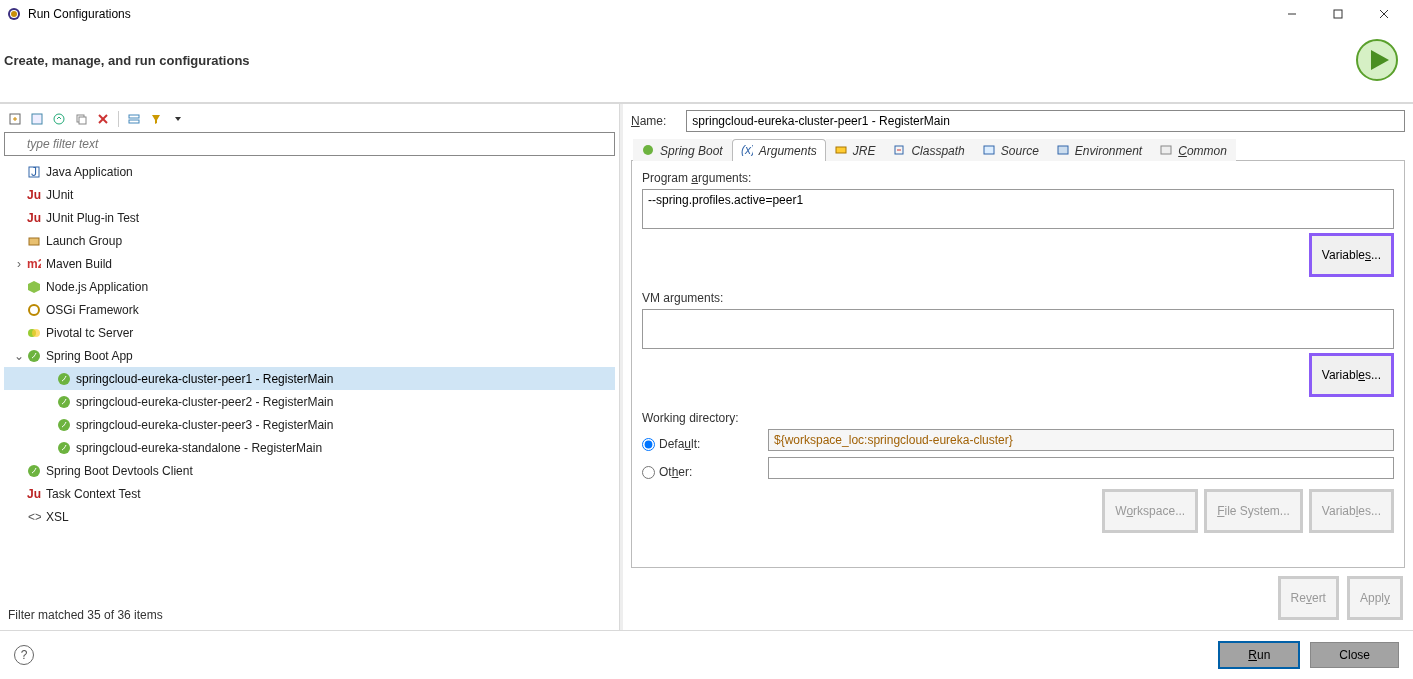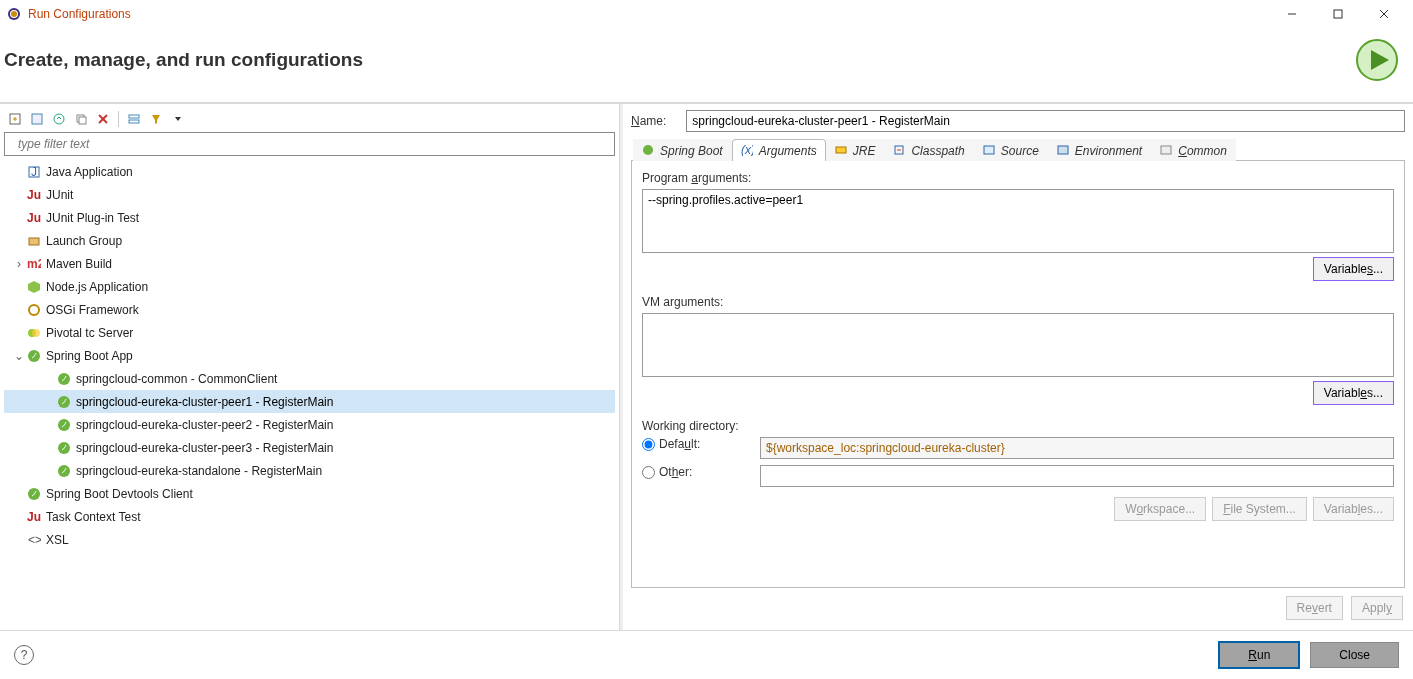--- a/index.html
+++ b/index.html
@@ -1,44 +1,44 @@
 <!DOCTYPE html>
 <html><head>
 <meta charset="utf-8">
 <style>
 * { box-sizing: border-box; margin: 0; padding: 0; font-family: "Segoe UI", Tahoma, sans-serif; font-size: 12px; }
 body { background: #fff; width: 1413px; height: 679px; overflow: hidden; display: flex; flex-direction: column; color: #333; }
 
 
 .titlebar { display: flex; align-items: center; height: 28px; padding: 0 6px; }
 .titlebar .eclipse-icon { width: 16px; height: 16px; margin-right: 6px; }
-.titlebar .title { color: #c2410c; }
+.titlebar .title { color: #000000; }
 .titlebar .spacer { flex: 1; }
 .winbtn { width: 46px; height: 28px; display: flex; align-items: center; justify-content: center; color: #555; }
 
 
 .headband { display: flex; align-items: center; padding: 8px 12px 18px 4px; }
-.headband .heading { font-size: 19px; font-weight: bold; }
+.headband .heading { font-size: 13px; font-weight: bold; }
 .headband .spacer { flex: 1; }
 .run-big-icon { width: 48px; height: 48px; }
 
 .hr { height: 1px; background: #d9d9d9; }
 
 
 .split { flex: 1; display: flex; min-height: 0; border-top: 1px solid #d9d9d9; }
 .left-pane { width: 620px; border-right: 1px solid #d9d9d9; display: flex; flex-direction: column; padding: 4px; }
 .right-pane { flex: 1; display: flex; flex-direction: column; padding: 6px 8px; border-left: 3px solid #eee; }
 
 
 .toolbar { display: flex; align-items: center; gap: 4px; padding: 2px 2px 4px 2px; }
 .tb-btn { width: 18px; height: 18px; display: flex; align-items: center; justify-content: center; }
 .tb-sep { width: 1px; height: 16px; background: #ccc; margin: 0 2px; }
 
 
-.filter-input { width: 100%; padding: 4px 13px; border: 1px solid #888; color: #404040; font-style: italic; }
+.filter-input { width: 100%; padding: 4px 22px; border: 1px solid #888; color: #404040; font-style: italic; }
 
 
 .tree-wrap { flex: 1; overflow-y: scroll; margin-top: 4px; position: relative; }
 .tree-wrap::-webkit-scrollbar { width: 16px; }
 .tree-wrap::-webkit-scrollbar-track { background: #f0f0f0; }
 .tree-wrap::-webkit-scrollbar-thumb { background: #c2c2c2; }
 .tree-item { display: flex; align-items: center; height: 23px; padding-left: 8px; color: #222; }
 .tree-item .twisty { width: 14px; text-align: center; color: #666; }
 .tree-item .icon { width: 16px; height: 16px; margin-right: 4px; display: inline-flex; align-items: center; justify-content: center; }
 .tree-item.child { padding-left: 38px; }
@@ -56,26 +56,26 @@
 .tab { display: flex; align-items: center; gap: 4px; padding: 4px 8px 3px 8px; border: 1px solid transparent; border-bottom: none; position: relative; top: 1px; background: #f5f5f5; }
 .tab.active { background: #fff; border-color: #bbb; border-top-left-radius: 4px; border-top-right-radius: 4px; }
 .tab .icon { width: 14px; height: 14px; display: inline-flex; }
 
 .tab-body { flex: 1; border: 1px solid #bbb; border-top: none; padding: 10px 10px 10px 10px; display: flex; flex-direction: column; overflow-y: scroll; }
 .tab-body::-webkit-scrollbar { width: 16px; }
 .tab-body::-webkit-scrollbar-track { background: #f0f0f0; }
 .tab-body::-webkit-scrollbar-thumb { background: #c2c2c2; }
 
 .group-label { margin-bottom: 4px; }
-.txtarea { width: 100%; height: 64px; border: 1px solid #999; padding: 3px 5px; background: #fff; resize: none; font-family: inherit; }
+.txtarea { width: 100%; height: 40px; border: 1px solid #999; padding: 3px 5px; background: #fff; resize: none; font-family: inherit; }
 .btn-row-right { display: flex; justify-content: flex-end; margin-top: 4px; margin-bottom: 14px; }
-.btn { padding: 4px 10px; border: 1px solid #8b5cf6; background: #f0f0f0; cursor: default; }
+.btn { padding: 12px 10px; border: 3px solid #8b5cf6; background: #f0f0f0; cursor: default; }
 .btn.disabled { color: #999; border-color: #ccc; background: #f4f4f4; }
 
-.wd-row { display: flex; align-items: flex-start; gap: 8px; margin-bottom: 6px; }
+.wd-row { display: flex; align-items: flex-end; gap: 16px; margin-bottom: 6px; }
 .wd-row .lblcol { width: 110px; display: flex; align-items: center; gap: 4px; }
 .wd-row input[type=text] { flex: 1; padding: 3px 5px; border: 1px solid #999; background: #fff; }
 .wd-row input[type=text].ro { color: #a16207; background: #f6f6f6; }
 
 .actions-row { display: flex; justify-content: flex-end; gap: 8px; padding: 8px 2px 4px 2px; }
 
 
 .bottombar { display: flex; align-items: center; border-top: 1px solid #d9d9d9; padding: 10px 14px; }
 .bottombar .spacer { flex: 1; }
 .bigbtn { padding: 5px 28px; border: 1px solid #888; background: #a3a3a3; }
@@ -265,68 +265,58 @@
           <div class="tree-item">
             <span class="twisty">⌄</span>
             <span class="icon">
               <svg width="14" height="14">
                 <circle cx="7" cy="7" r="6" fill="#6db33f"></circle>
                 <path d="M5 9c2-1 3-3 4-5" stroke="#fff" fill="none"></path>
               </svg>
             </span>
             <span>Spring Boot App</span>
           </div>
+          <div class="tree-item child selected">
+            <span class="twisty">&nbsp;</span>
+            <span class="icon">
+              <svg width="14" height="14">
+                <circle cx="7" cy="7" r="6" fill="#6db33f"></circle>
+                <path d="M5 9c2-1 3-3 4-5" stroke="#fff" fill="none"></path>
+              </svg>
+            </span>
+            <span>springcloud-eureka-cluster-peer1 - RegisterMain</span>
+          </div>
           <div class="tree-item child">
             <span class="twisty">&nbsp;</span>
             <span class="icon">
               <svg width="14" height="14">
                 <circle cx="7" cy="7" r="6" fill="#6db33f"></circle>
                 <path d="M5 9c2-1 3-3 4-5" stroke="#fff" fill="none"></path>
               </svg>
             </span>
-            <span>springcloud-common - CommonClient</span>
-          </div>
-          <div class="tree-item child selected">
-            <span class="twisty">&nbsp;</span>
-            <span class="icon">
-              <svg width="14" height="14">
-                <circle cx="7" cy="7" r="6" fill="#6db33f"></circle>
-                <path d="M5 9c2-1 3-3 4-5" stroke="#fff" fill="none"></path>
-              </svg>
-            </span>
-            <span>springcloud-eureka-cluster-peer1 - RegisterMain</span>
+            <span>springcloud-eureka-cluster-peer2 - RegisterMain</span>
           </div>
           <div class="tree-item child">
             <span class="twisty">&nbsp;</span>
             <span class="icon">
               <svg width="14" height="14">
                 <circle cx="7" cy="7" r="6" fill="#6db33f"></circle>
                 <path d="M5 9c2-1 3-3 4-5" stroke="#fff" fill="none"></path>
               </svg>
             </span>
-            <span>springcloud-eureka-cluster-peer2 - RegisterMain</span>
+            <span>springcloud-eureka-cluster-peer3 - RegisterMain</span>
           </div>
           <div class="tree-item child">
             <span class="twisty">&nbsp;</span>
             <span class="icon">
               <svg width="14" height="14">
                 <circle cx="7" cy="7" r="6" fill="#6db33f"></circle>
                 <path d="M5 9c2-1 3-3 4-5" stroke="#fff" fill="none"></path>
               </svg>
             </span>
-            <span>springcloud-eureka-cluster-peer3 - RegisterMain</span>
-          </div>
-          <div class="tree-item child">
-            <span class="twisty">&nbsp;</span>
-            <span class="icon">
-              <svg width="14" height="14">
-                <circle cx="7" cy="7" r="6" fill="#6db33f"></circle>
-                <path d="M5 9c2-1 3-3 4-5" stroke="#fff" fill="none"></path>
-              </svg>
-            </span>
             <span>springcloud-eureka-standalone - RegisterMain</span>
           </div>
           <div class="tree-item">
             <span class="twisty">&nbsp;</span>
             <span class="icon">
               <svg width="14" height="14">
                 <circle cx="7" cy="7" r="6" fill="#6db33f"></circle>
                 <path d="M5 9c2-1 3-3 4-5" stroke="#fff" fill="none"></path>
               </svg>
             </span>
@@ -346,20 +336,21 @@
             <span class="icon">
               <svg width="14" height="14">
                 <text x="1" y="11" font-size="9" fill="#555">&lt;&gt;</text>
               </svg>
             </span>
             <span>XSL</span>
           </div>
         </div>
     </div>
 
+    <div class="footline">Filter matched 35 of 36 items</div>
   </div>
 
   <div class="right-pane">
     <div class="name-row">
       <label><span class="u">N</span>ame:</label>
       <input type="text" value="springcloud-eureka-cluster-peer1 - RegisterMain" style="">
     </div>
 
     <div class="tabstrip" id="tabstrip">
         <div class="tab">

